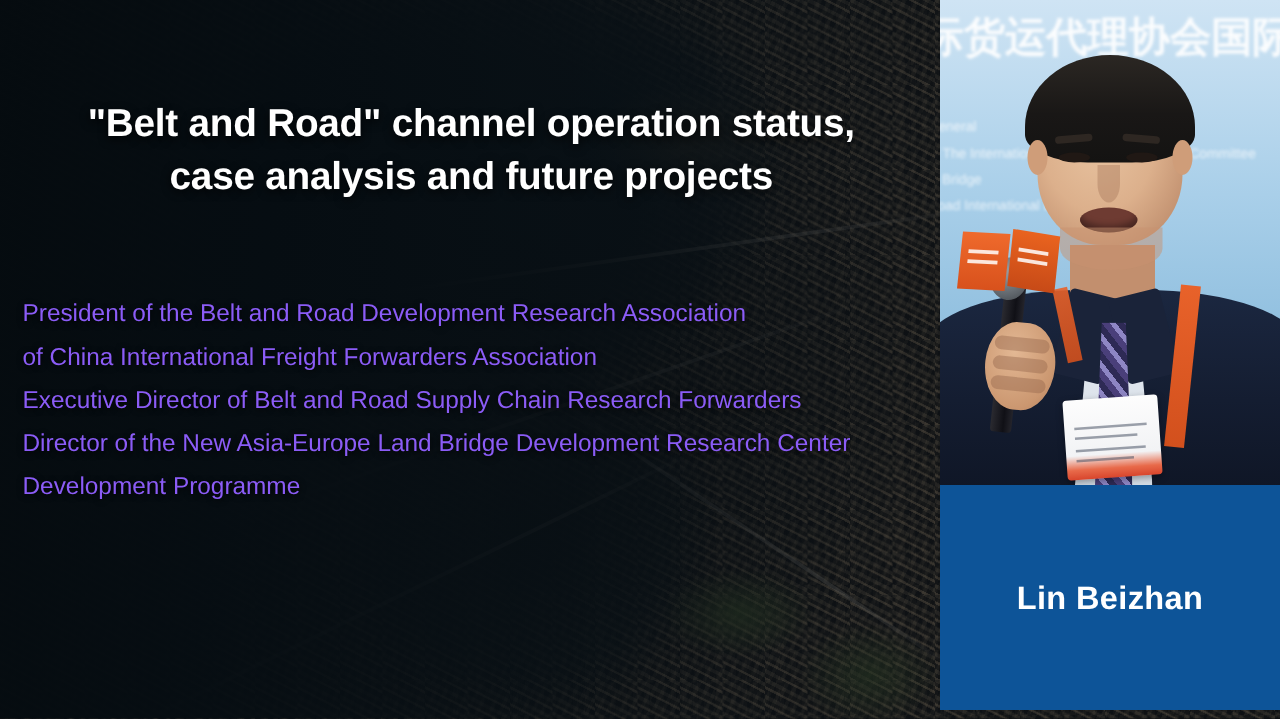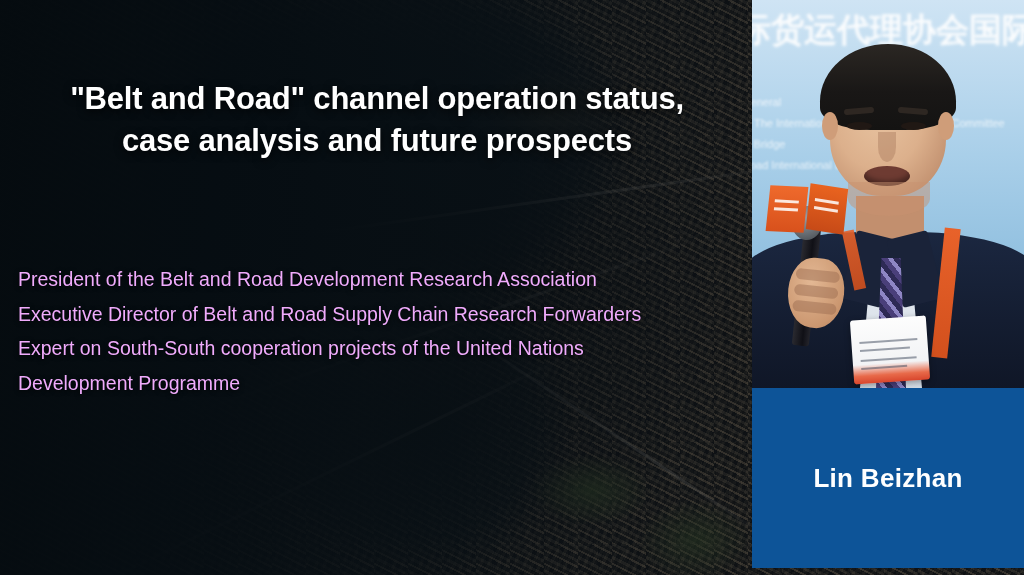--- a/index.html
+++ b/index.html
@@ -82,25 +82,24 @@
     font-weight:bold;
     line-height:42px;
     letter-spacing:-0.2px;
     text-shadow:0 2px 8px rgba(0,0,0,0.85);
   }
   .title-block .tline { display:block; white-space:nowrap; }
 
   .bio-block {
     position:absolute;
     left:18px; top:234px; width:730px;
-    color:#f0abfc;
+    color:#8b5cf6;
     font-size:19.5px;
     line-height:34.5px;
     text-shadow:0 1px 5px rgba(0,0,0,0.9);
-    margin-top:28px;
   }
   .bio-block .bline { display:block; white-space:nowrap; }
 
   
   .right-col {
     position:absolute;
     left:752px; top:0; width:272px; height:568px;
     overflow:hidden;
   }
 
@@ -284,27 +283,28 @@
     <div class="park p3"></div>
     <div class="road r1"></div>
     <div class="road r2"></div>
     <div class="road r3"></div>
     <div class="road r4"></div>
     <div class="scrim"></div>
   </div>
 
   <div class="title-block">
     <span class="tline">"Belt and Road" channel operation status,</span>
-    <span class="tline">case analysis and future prospects</span>
+    <span class="tline">case analysis and future projects</span>
   </div>
 
   <div class="bio-block">
     <span class="bline">President of the Belt and Road Development Research Association</span>
+    <span class="bline">of China International Freight Forwarders Association</span>
     <span class="bline">Executive Director of Belt and Road Supply Chain Research Forwarders</span>
-    <span class="bline">Expert on South-South cooperation projects of the United Nations</span>
+    <span class="bline">Director of the New Asia-Europe Land Bridge Development Research Center</span>
     <span class="bline">Development Programme</span>
   </div>
 
   <div class="right-col">
 
     <div class="photo">
       <div class="backdrop"></div>
 
       <div class="cn-row">际货运代理协会国际陆桥</div>
 

